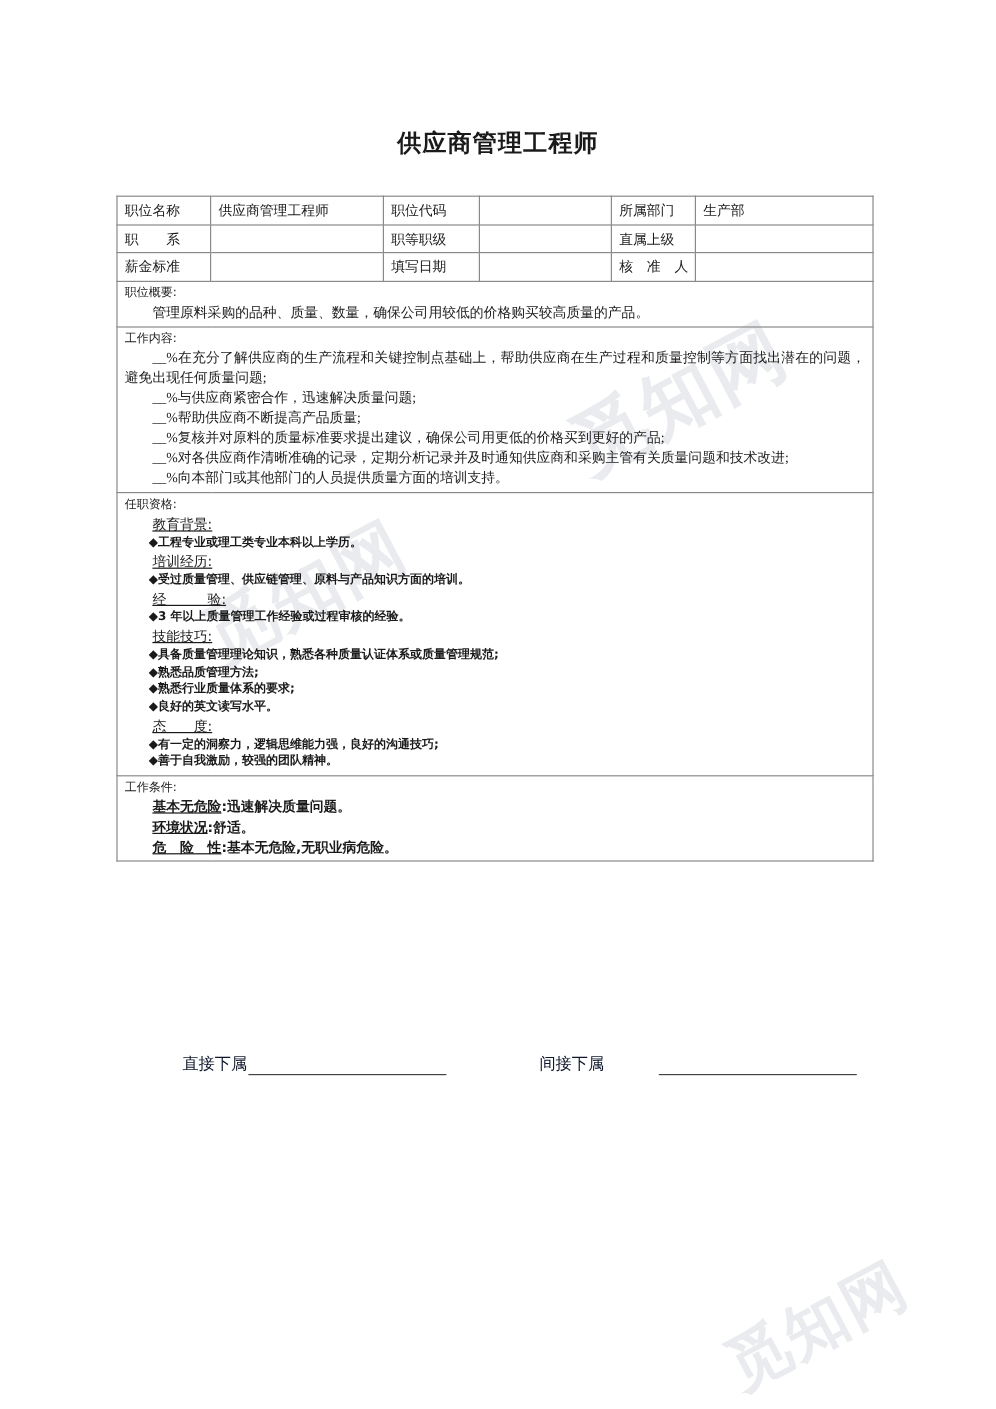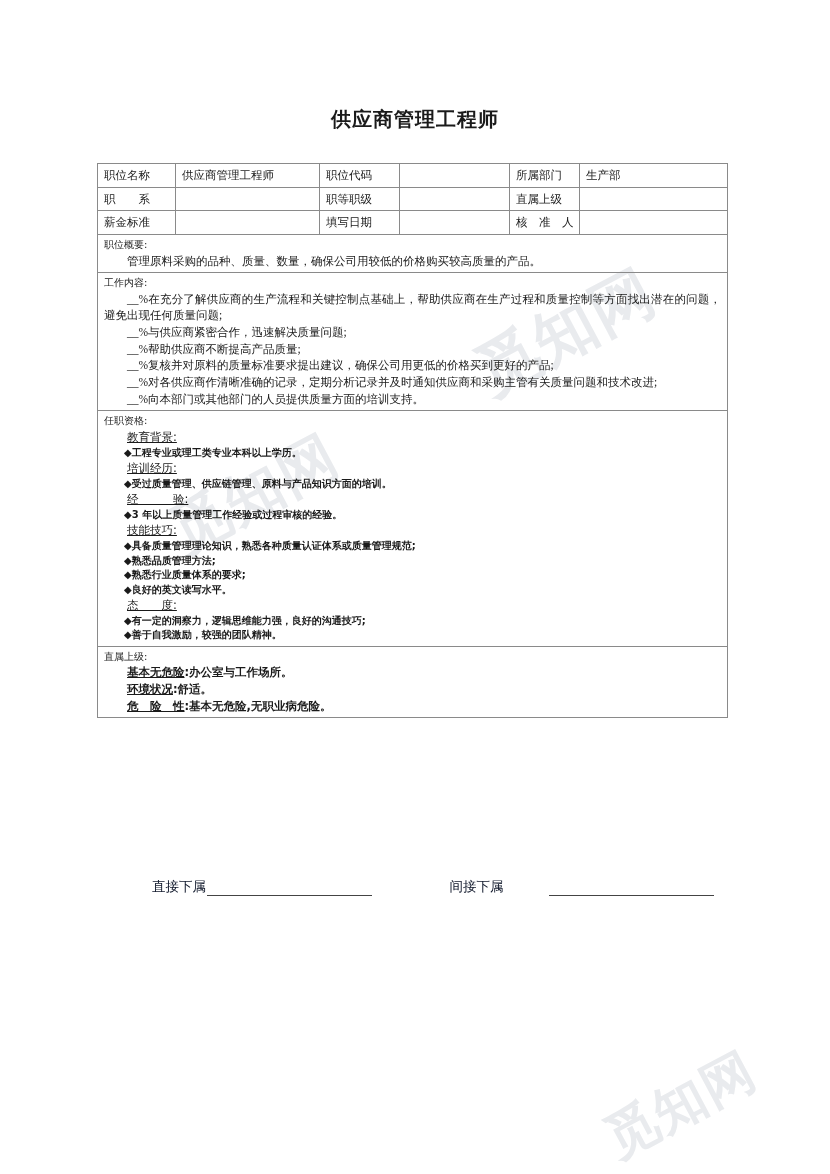--- a/index.html
+++ b/index.html
@@ -240,23 +240,23 @@
                 <div class="bullet-line">◆良好的英文读写水平。</div>
                 <div class="sub-head">态　　度:</div>
                 <div class="bullet-line">◆有一定的洞察力，逻辑思维能力强，良好的沟通技巧;</div>
                 <div class="bullet-line">◆善于自我激励，较强的团队精神。</div>
               </div>
           </td>
         </tr>
 
         <tr>
           <td class="block" colspan="6">
-            <div class="sec-head">直属上级:</div>
+            <div class="sec-head">工作条件:</div>
             <div>
-                <div class="cond-line"><span class="u">基本无危险</span><span>:办公室与工作场所。</span></div>
+                <div class="cond-line"><span class="u">基本无危险</span><span>:迅速解决质量问题。</span></div>
                 <div class="cond-line"><span class="u">环境状况</span><span>:舒适。</span></div>
                 <div class="cond-line"><span class="u">危　险　性</span><span>:基本无危险,无职业病危险。</span></div>
               </div>
           </td>
         </tr>
       </tbody>
     </table>
 
     <div class="footer">
       <div class="foot-row">

